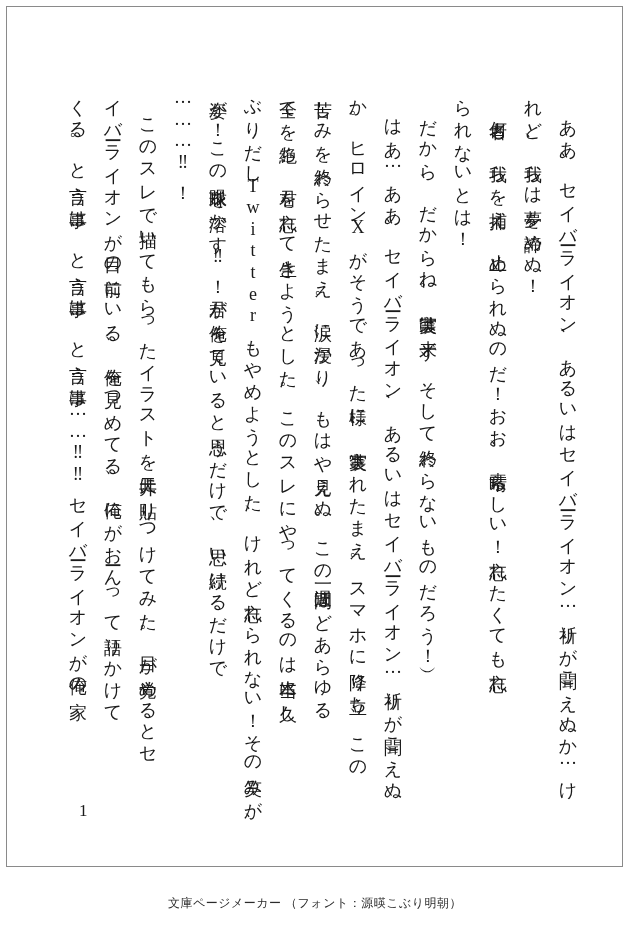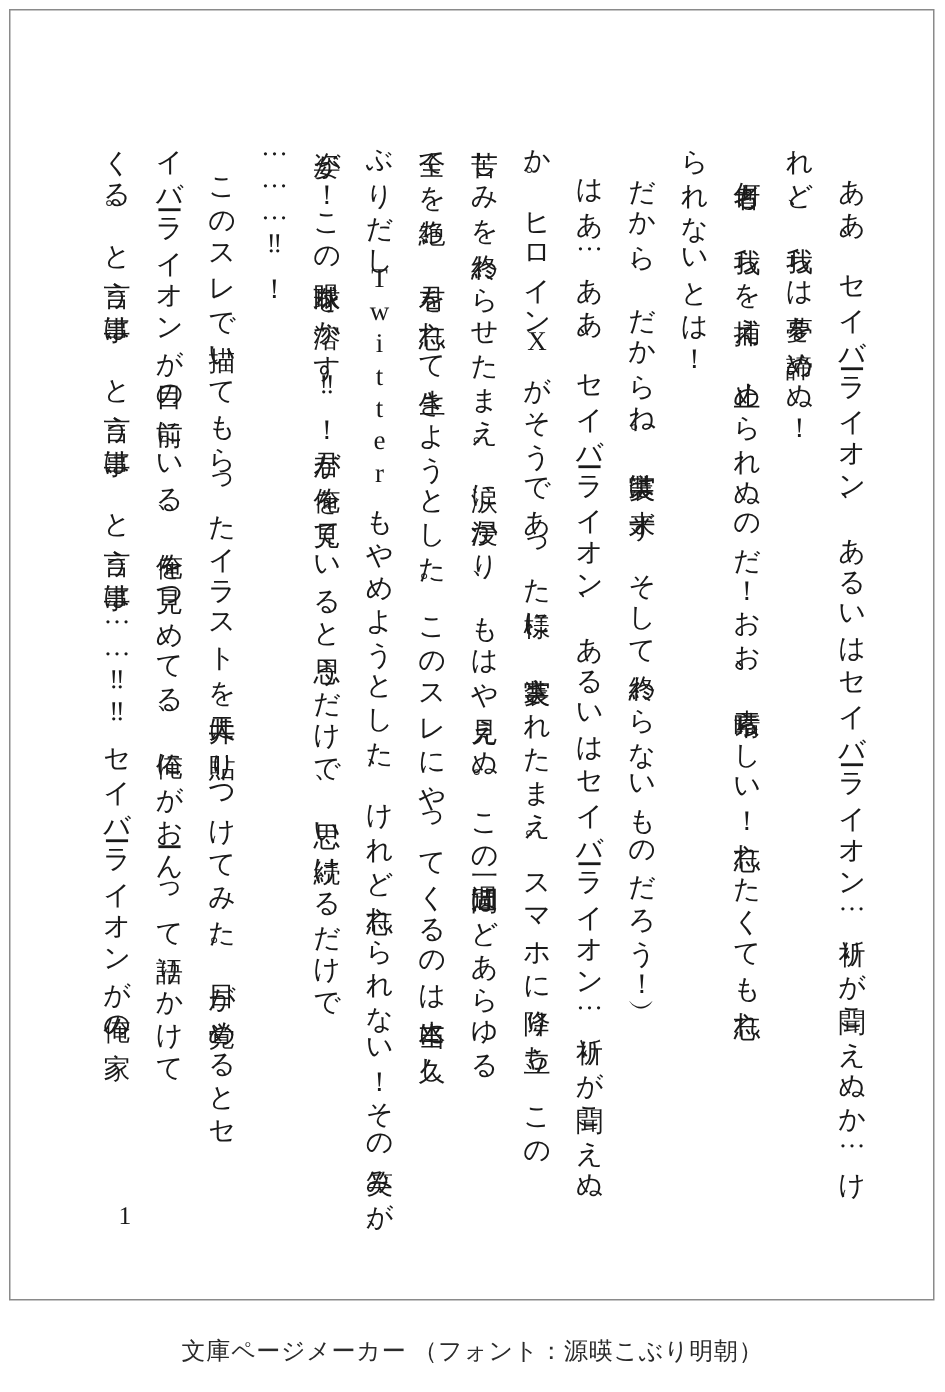--- a/index.html
+++ b/index.html
@@ -48,21 +48,21 @@
     top: 801px;
     font-size: 17px;
     color: #1a1a1a;
   }
   .footer-credit {
     position: absolute;
     left: 0;
     right: 0;
     bottom: 16px;
     text-align: center;
-    font-size: 16px;
+    font-size: 12px;
     letter-spacing: 0.5px;
     color: #2b2b2b;
   }
 </style>
 </head>
 <body>
 
 <div class="screen">
 
   <div class="page-frame"></div>

